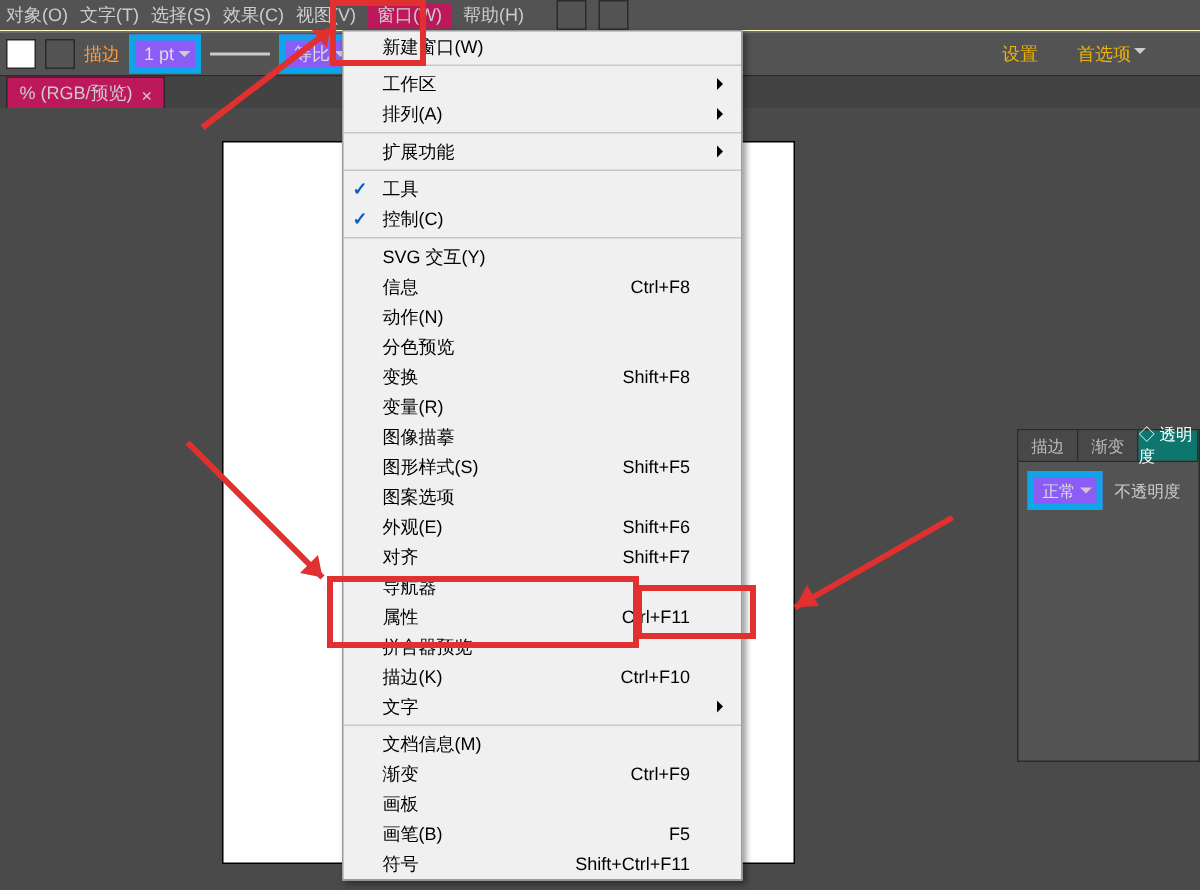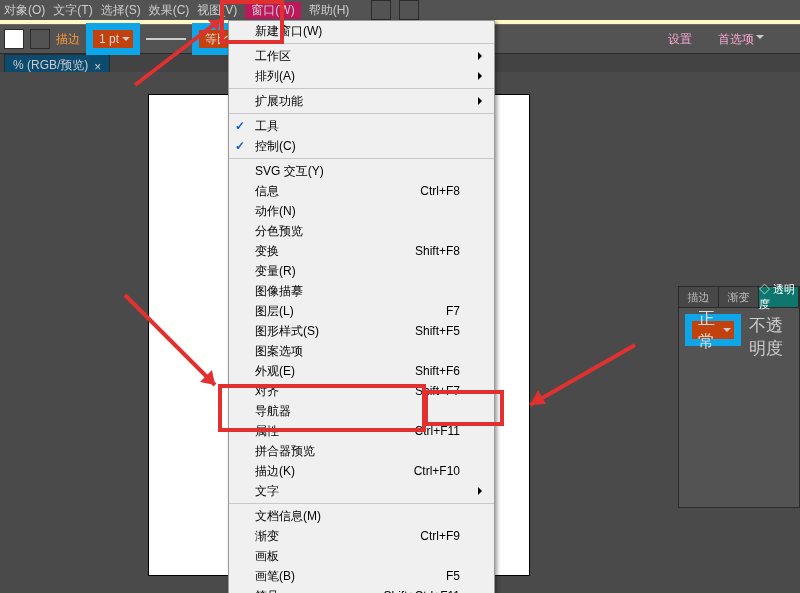--- a/index.html
+++ b/index.html
@@ -1,43 +1,43 @@
 <!DOCTYPE html>
 <html><head>
 <meta charset="utf-8">
 <style>
   html,body{margin:0;padding:0;width:800px;height:593px;background:#4a4a4a;font-family:"Microsoft YaHei",Tahoma,Arial,sans-serif;font-size:12px;color:#ccc;overflow:hidden}
-  .menubar{height:20px;background:#535353;border-bottom:4px solid #fef9c3;display:flex;align-items:center;padding-left:4px;gap:8px}
+  .menubar{height:20px;background:#535353;border-bottom:1px solid #fef9c3;display:flex;align-items:center;padding-left:4px;gap:8px}
   .menubar span{color:#ccc;cursor:default}
   .menubar .hl{background:#be185d;padding:0 6px}
   .toolbar{height:28px;background:#535353;border-top:1px solid #6a6a6a;border-bottom:1px solid #2a2a2a;display:flex;align-items:center;gap:6px;padding-left:4px}
   .sq{width:18px;height:18px;border:1px solid #2a2a2a;background:#535353}
   .lbl{color:#ff9a3c;font-size:12px}
-  .combo{display:inline-flex;align-items:center;height:18px;background:#c2410c;border:7px solid #0ea5e9;color:#ddd;padding:0 14px 0 6px;position:relative}
+  .combo{display:inline-flex;align-items:center;height:18px;background:#8b5cf6;border:4px solid #0ea5e9;color:#ddd;padding:0 14px 0 6px;position:relative}
   .combo:after{content:"";position:absolute;right:3px;top:7px;border:4px solid transparent;border-top-color:#ccc}
   .line{width:40px;height:2px;background:#ccc}
-  .btn{color:#f9a8d4;padding:0 10px}
+  .btn{color:#eab308;padding:0 10px}
   .tri{width:0;height:0;border:4px solid transparent;border-top-color:#ccc;margin-left:2px;display:inline-block;vertical-align:middle}
   .tabstrip{height:22px;background:#434343;border-bottom:1px solid #2a2a2a;display:flex;align-items:center;padding-left:4px}
-  .tab{background:#0c4a6e;color:#ccc;padding:2px 8px;border:1px solid #2a2a2a;border-bottom:none;display:inline-flex;align-items:flex-end;gap:6px}
+  .tab{background:#be185d;color:#ccc;padding:2px 8px;border:1px solid #2a2a2a;border-bottom:none;display:inline-flex;align-items:flex-end;gap:6px}
   .workarea{position:absolute;left:0;top:72px;right:0;bottom:0;background:#4a4a4a}
   .canvas{position:absolute;left:148px;top:22px;width:380px;height:480px;background:#fff;border:1px solid #000}
   
   .menu{position:absolute;left:228px;top:20px;width:265px;background:#f0f0f0;border:1px solid #9a9a9a;box-shadow:2px 2px 4px rgba(0,0,0,0.4);color:#000;z-index:10}
   .menu .row{display:flex;align-items:center;height:20px;padding:0 34px 0 26px;position:relative}
   .menu .row.sub:after{content:"";position:absolute;right:8px;top:6px;border:4px solid transparent;border-left-color:#000}
   .menu .row .sc{margin-left:auto;color:#000}
   .menu .row .chk{position:absolute;left:6px;color:#1060c0;font-weight:bold}
   .menu hr{border:none;border-top:1px solid #c8c8c8;margin:2px 0}
   
   .panel{position:absolute;right:0;top:286px;width:120px;height:220px;background:#535353;border:1px solid #2a2a2a}
   .panel .tabs{display:flex;height:20px;border-bottom:1px solid #2a2a2a}
   .ptab{flex:1;font-size:11px;color:#bbb;display:flex;align-items:center;justify-content:center;background:#484848;border-right:1px solid #2a2a2a}
   .ptab.act{background:#0f766e;color:#fff}
-  .panel .body{padding:6px;color:#ccc;font-size:17px;display:flex;gap:8px;align-items:flex-start}
+  .panel .body{padding:6px;color:#ccc;font-size:11px;display:flex;gap:8px;align-items:center}
   
   .redbox{position:absolute;border:4px solid #e03030;pointer-events:none;z-index:20}
   .arrow{position:absolute;z-index:20;pointer-events:none}
   .arrow svg line{stroke:#e03030;stroke-width:4}
   .arrow svg polygon{fill:#e03030}
 </style>
 </head>
 <body>
 
 <div class="menubar">
@@ -118,24 +118,20 @@
       <span>变换</span>
       <span class="sc">Shift+F8</span>
     </div>
     <div class="row">
       <span>变量(R)</span>
     </div>
     <div class="row">
       <span>图像描摹</span>
     </div>
     <div class="row">
-      <span>图层(L)</span>
-      <span class="sc">F7</span>
-    </div>
-    <div class="row">
       <span>图形样式(S)</span>
       <span class="sc">Shift+F5</span>
     </div>
     <div class="row">
       <span>图案选项</span>
     </div>
     <div class="row">
       <span>外观(E)</span>
       <span class="sc">Shift+F6</span>
     </div>

